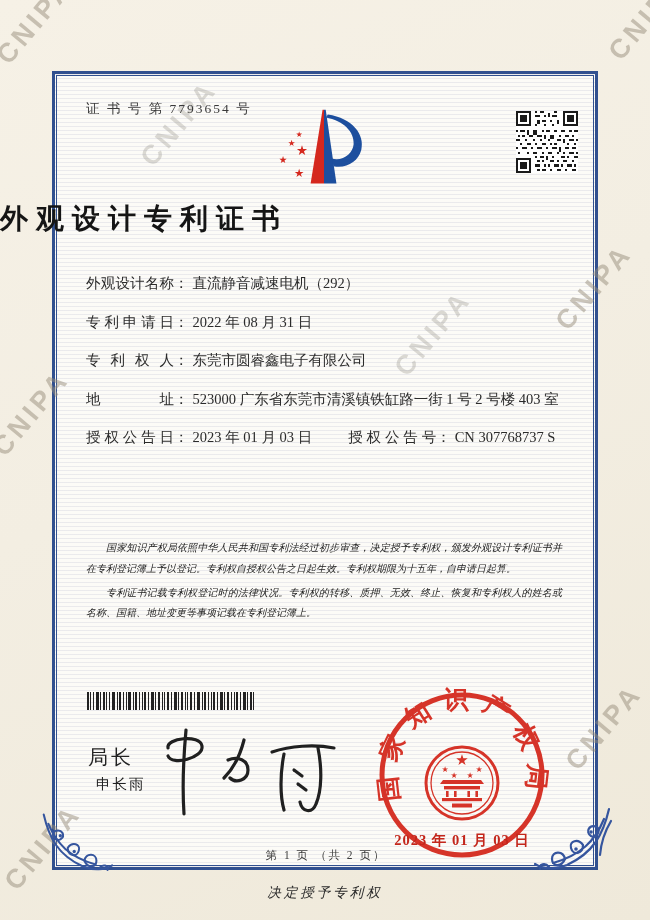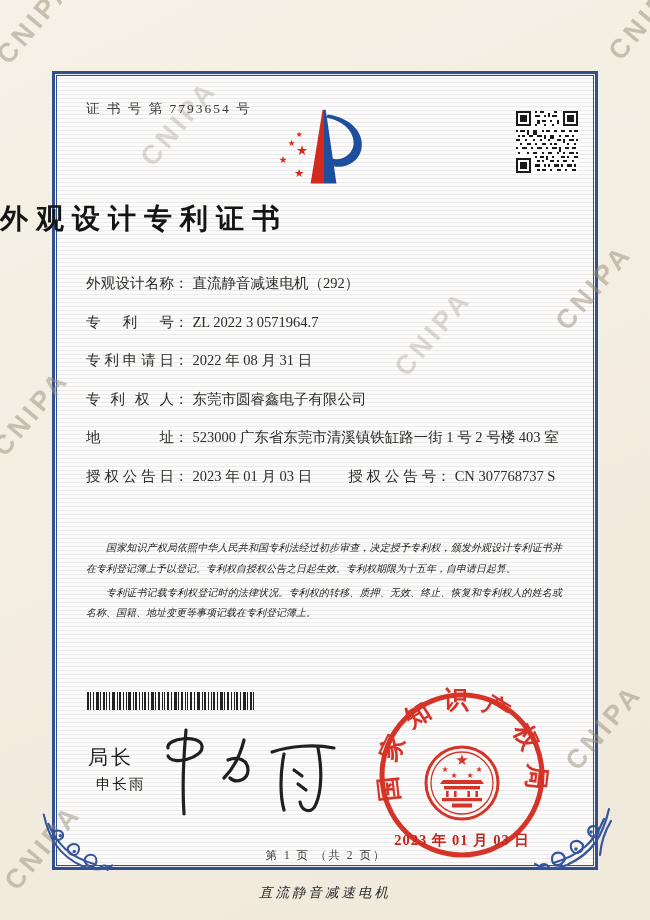--- a/index.html
+++ b/index.html
@@ -205,23 +205,20 @@
     </g>
   </svg>
 
   <div class="title">外观设计专利证书</div>
 
   <div class="fields">
     <div class="frow">
       <span class="flabel">外观设计名称</span><span class="fcolon">：</span><span>直流静音减速电机（292）</span>
     </div>
     <div class="frow">
-      <span class="flabel">专利号</span><span class="fcolon">：</span><span>ZL 2022 3 0571964.7</span>
-    </div>
-    <div class="frow">
       <span class="flabel">专利申请日</span><span class="fcolon">：</span><span>2022 年 08 月 31 日</span>
     </div>
     <div class="frow">
       <span class="flabel">专利权人</span><span class="fcolon">：</span><span>东莞市圆睿鑫电子有限公司</span>
     </div>
     <div class="frow">
       <span class="flabel">地址</span><span class="fcolon">：</span><span>523000 广东省东莞市清溪镇铁缸路一街 1 号 2 号楼 403 室</span>
     </div>
     <div class="frow">
       <span class="flabel">授权公告日</span><span class="fcolon">：</span><span>2023 年 01 月 03 日</span><span class="fpair2"><span class="flabel">授权公告号</span><span class="fcolon">：</span><span>CN 307768737 S</span></span>
@@ -274,15 +271,15 @@
       <rect x="80" y="104" width="2.6" height="6"></rect>
       <rect x="93.4" y="104" width="2.6" height="6"></rect>
       <rect x="101.4" y="104" width="2.6" height="6"></rect>
       <rect x="68" y="111" width="40" height="3.2"></rect>
       <rect x="78" y="116.5" width="20" height="4"></rect>
     </g>
   </svg>
   <div class="seal-date">2023 年 01 月 03 日</div>
 
   <div class="pagination">第 1 页 （共 2 页）</div>
-  <div class="footer-note">直流静音减速电机</div>
+  <div class="footer-note">决定授予专利权</div>
 
 </div>
 
 </body></html>

